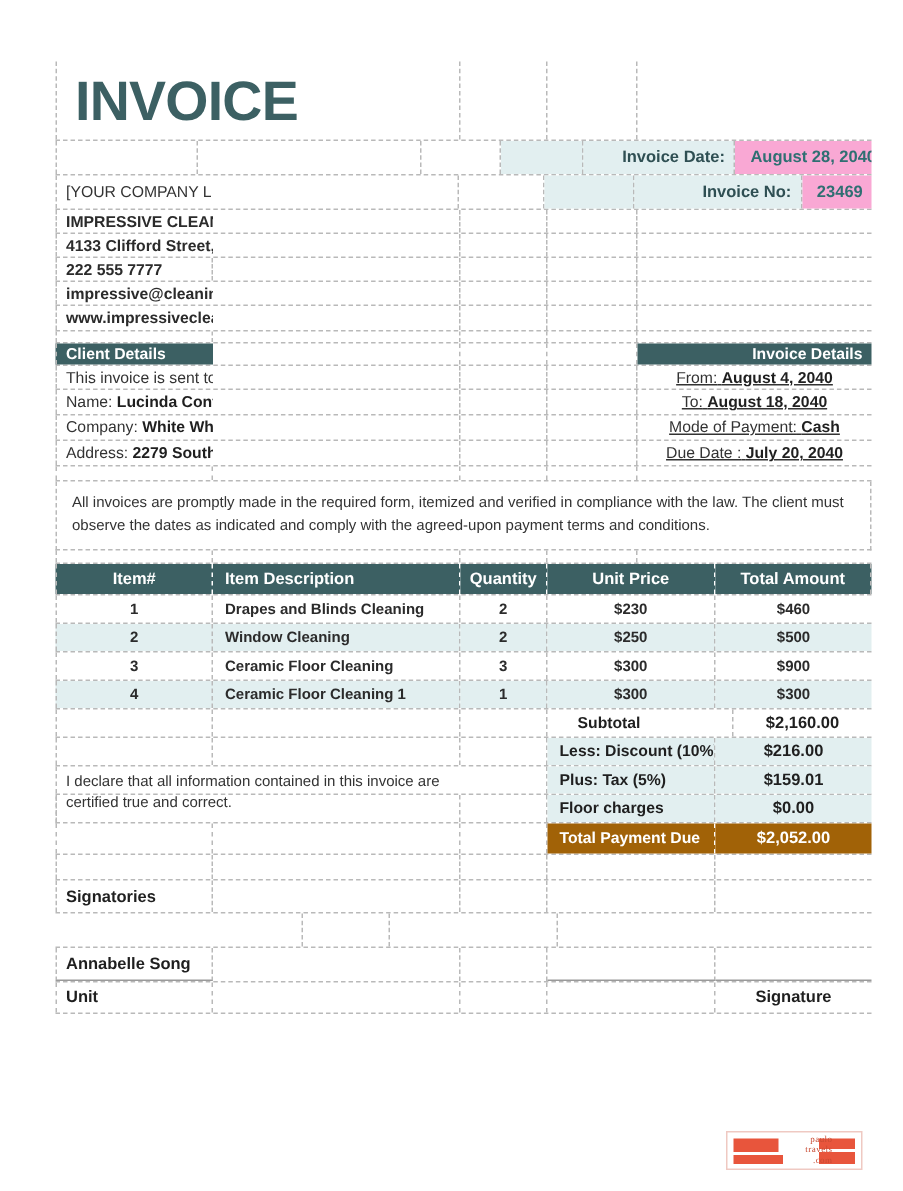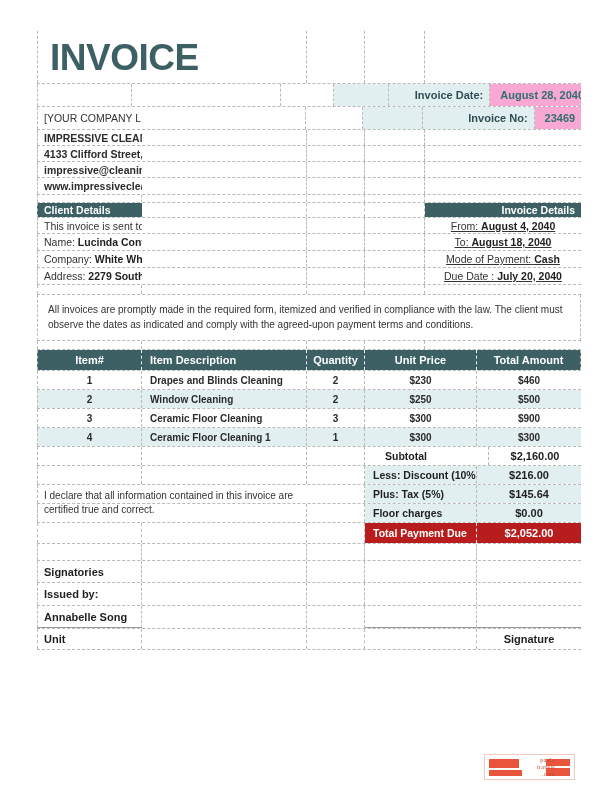--- a/index.html
+++ b/index.html
@@ -13,21 +13,21 @@
     position: relative;
     font-family: "Liberation Sans", sans-serif;
     color: #333333;
     overflow: hidden;
   }
 
   
   .sheet {
     position: absolute;
     left: 21px;
-    top: 31px;
+    top: 41px;
     width: 560px;
     height: 610px;
     box-sizing: border-box;
     padding-left: 16px;
   }
 
   
   .row {
     display: flex;
     box-sizing: border-box;
@@ -157,21 +157,21 @@
     padding-left: 8px;
   }
   .tot-value {
     font-weight: bold;
     font-size: 11px;
     color: #1f1f1f;
     justify-content: center;
   }
   .tint { background: #e2eff0; }
   .grand .tot-label, .grand .tot-value {
-    background: #b91c1c;
+    background: #a16207;
     color: #ffffff;
   }
 
   
   .declare {
     font-size: 10px;
     line-height: 1.45;
     color: #333;
     white-space: normal;
     align-items: flex-start;
@@ -250,20 +250,27 @@
   </div>
 
   <div class="row" style="height:16px;">
     <div class="cell c1 first company-line" style="border-right:none;">4133 Clifford Street, Oakland, CA 94621</div>
     <div class="cell c2"></div>
     <div class="cell c3"></div>
     <div class="cell c4"></div>
     <div class="cell grow noright"></div>
   </div>
 
+  <div class="row" style="height:16px;">
+    <div class="cell c1 first company-line">222 555 7777</div>
+    <div class="cell c2"></div>
+    <div class="cell c3"></div>
+    <div class="cell c4"></div>
+    <div class="cell grow noright"></div>
+  </div>
 
   <div class="row" style="height:16px;">
     <div class="cell c1 first company-line" style="border-right:none;">impressive@cleaning.com</div>
     <div class="cell c2"></div>
     <div class="cell c3"></div>
     <div class="cell c4"></div>
     <div class="cell grow noright"></div>
   </div>
 
   <div class="row" style="height:17px;">
@@ -407,21 +414,21 @@
     <div class="cell c2"></div>
     <div class="cell c3"></div>
     <div class="cell c4 tot-label tint" style="width:112px;">Less: Discount (10%)</div>
     <div class="cell grow tot-value tint noright">$216.00</div>
   </div>
 
   <div class="row" style="height:19px;">
     <div class="cell c1 first declare" style="border-right:none; width:270px; white-space:normal; line-height:1.4; height:38px; align-items:flex-start; padding-top:4px; border-bottom:none;">I declare that all information contained in this invoice are certified true and correct.</div>
     <div class="cell c3"></div>
     <div class="cell c4 tot-label tint" style="width:112px;">Plus: Tax (5%)</div>
-    <div class="cell grow tot-value tint noright">$145.64</div>
+    <div class="cell grow tot-value tint noright">$159.01</div>
   </div>
 
   <div class="row" style="height:19px;">
     <div class="cell" style="width:270px; border-left:1px dashed #b9b9b9; border-right:1px dashed #b9b9b9;"></div>
     <div class="cell c3"></div>
     <div class="cell c4 tot-label tint" style="width:112px;">Floor charges</div>
     <div class="cell grow tot-value tint noright">$0.00</div>
   </div>
 
   <div class="row grand" style="height:21px;">
@@ -442,21 +449,20 @@
 
   <div class="row" style="height:22px;">
     <div class="cell c1 first sig-label">Signatories</div>
     <div class="cell c2"></div>
     <div class="cell c3"></div>
     <div class="cell c4" style="width:112px;"></div>
     <div class="cell grow noright"></div>
   </div>
 
   <div class="row" style="height:23px;">
-    <div class="cell c1 first sig-label">Issued by:</div>
     <div class="cell c2"></div>
     <div class="cell c3"></div>
     <div class="cell c4" style="width:112px;"></div>
     <div class="cell grow noright"></div>
   </div>
 
   <div class="row" style="height:23px;">
     <div class="cell c1 first sig-label underline-cell">Annabelle Song</div>
     <div class="cell c2"></div>
     <div class="cell c3"></div>

